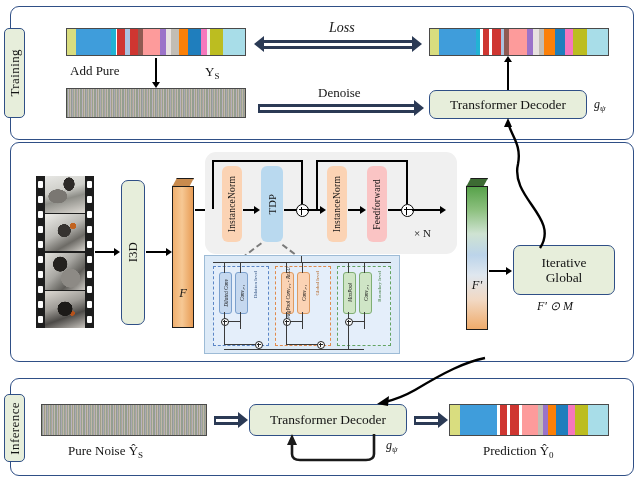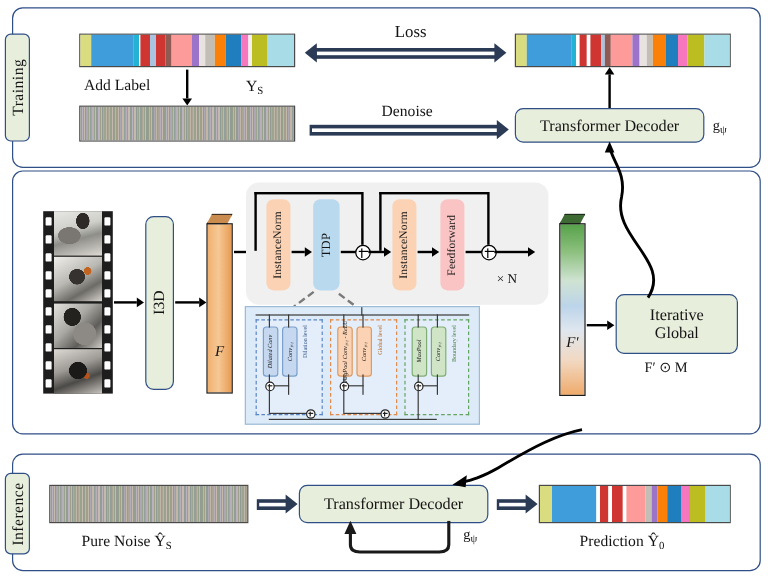--- a/index.html
+++ b/index.html
@@ -20,21 +20,21 @@
     position:absolute;border:1.6px solid #2f4f86;border-radius:5px;
     background:#e7eedb;display:flex;align-items:center;justify-content:center;
   }
   .sidetab span{
     writing-mode:vertical-rl; transform:rotate(180deg);
     font-size:13px;letter-spacing:.4px;white-space:nowrap;
   }
 
   
   .lbl{position:absolute;white-space:nowrap;font-size:13px;line-height:1;}
-  .lbl.it{text-align:center;}
+  .lbl.it{font-style:italic;text-align:center;}
   .sub{font-size:9px;vertical-align:-0.28em;}
 
   
   .seqbar{position:absolute;display:flex;border:1px solid #4a4a4a;box-sizing:border-box;background:#fff;}
   .seqbar i{display:block;height:100%;}
 
   
   .noisebar{position:absolute;border:1px solid #4a4a4a;box-sizing:border-box;overflow:hidden;}
   .noisebar .nz{
     position:absolute;inset:0;
@@ -182,21 +182,21 @@
       <i style="width: 4.2735%; background: rgb(246, 119, 189);"></i>
       <i style="width: 7.69231%; background: rgb(188, 189, 32);"></i>
       <i style="width: 11.9658%; background: rgb(168, 221, 232);"></i>
     </div>
 
   <div class="lbl it" style="left:329px;top:21px;font-size:14px;">Loss</div>
   <div class="barrow lr" style="left:262px;top:40px;width:152px;">
     <div class="hole"></div>
   </div>
 
-  <div class="lbl" style="left:70px;top:64px;">Add Label</div>
+  <div class="lbl" style="left:70px;top:64px;">Add Pure</div>
   <div class="tarrow v" style="left:155px;top:58px;height:24px;"></div>
   <div class="ahead d" style="left:152px;top:82px;"></div>
 
   <div class="lbl" style="left:205px;top:65px;">
     <span class="it">Y</span><span class="sub it">S</span>
   </div>
 
   <div class="noisebar" style="left:66px;top:88px;width:180px;height:30px;">
     <div class="nz"></div>
   </div>

